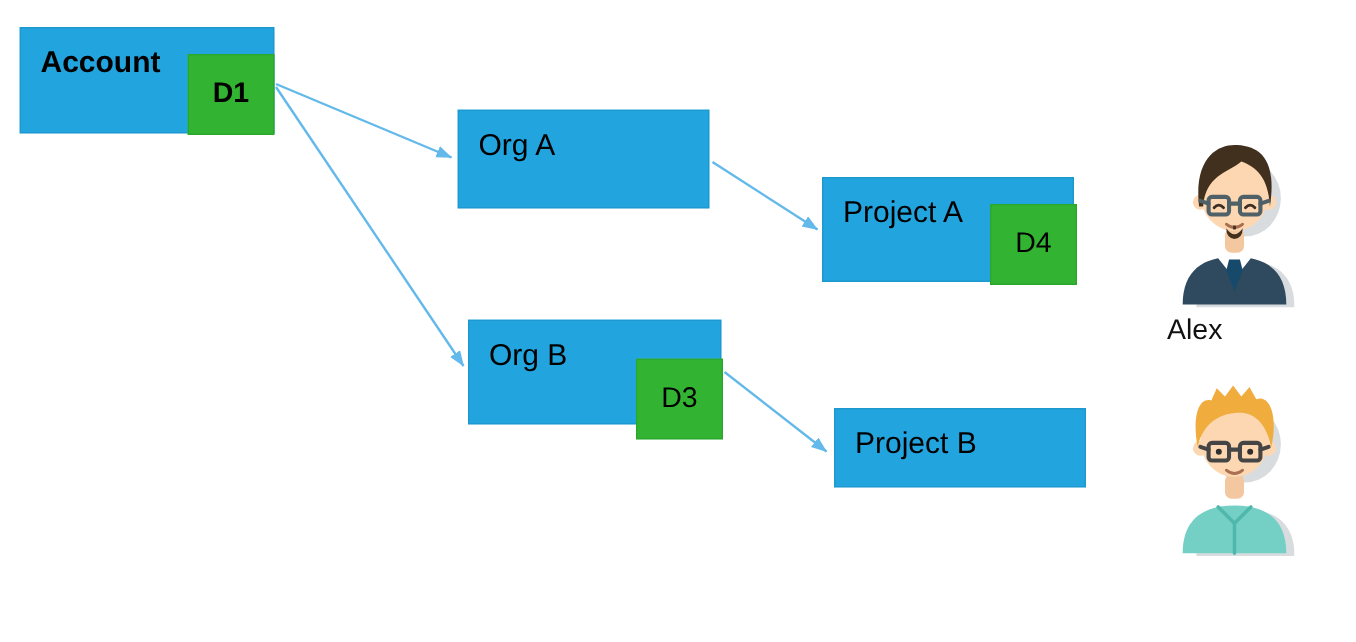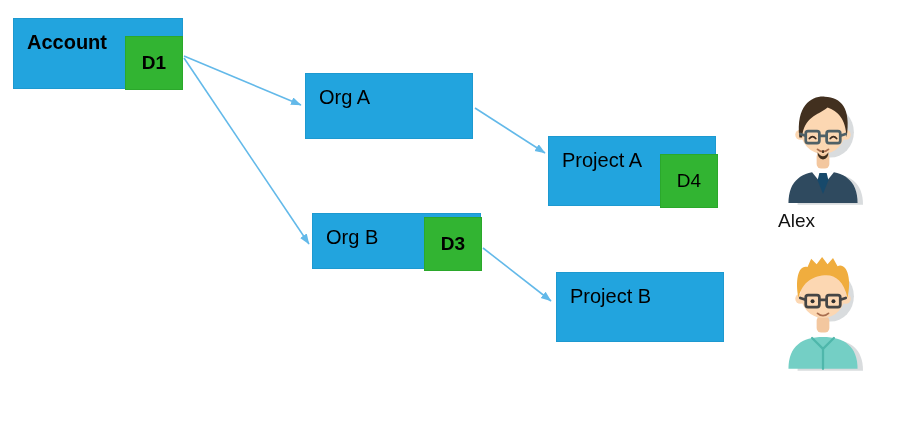--- a/index.html
+++ b/index.html
@@ -45,36 +45,36 @@
     </div>
     <div class="badge" style="left:112px; top:18px;">D1</div>
   </div>
 
   <div class="node" style="left:305px; top:73px; width:168px; height:73px;">
     <div class="node-box" style="width:168px; height:66px;">
       <span class="node-label">Org A</span>
     </div>
   </div>
 
-  <div class="node" style="left:548px; top:136px; width:170px; height:73px;">
+  <div class="node" style="left:548px; top:118px; width:170px; height:73px;">
     <div class="node-box" style="width:168px; height:70px;">
       <span class="node-label">Project A</span>
     </div>
     <div class="badge" style="left:112px; top:18px;">D4</div>
   </div>
 
   <div class="node" style="left:312px; top:213px; width:170px; height:72px;">
-    <div class="node-box" style="width:169px; height:56px;">
+    <div class="node-box" style="width:169px; height:70px;">
       <span class="node-label">Org B</span>
     </div>
-    <div class="badge" style="left:112px; top:4px;font-weight:bold;">D3</div>
+    <div class="badge" style="left:112px; top:26px;">D3</div>
   </div>
 
   <div class="node" style="left:556px; top:272px; width:170px; height:74px;">
-    <div class="node-box" style="width:168px; height:70px;">
+    <div class="node-box" style="width:168px; height:53px;">
       <span class="node-label">Project B</span>
     </div>
   </div>
 
   <svg class="edges-layer" width="904" height="428" viewBox="0 0 904 428">
     <defs>
       <marker id="arw" markerUnits="userSpaceOnUse" markerWidth="12" markerHeight="10" refX="10" refY="4" orient="auto">
         <path class="arrowhead" d="M0,0 L10.5,4 L0,8 Z"></path>
       </marker>
     </defs>

